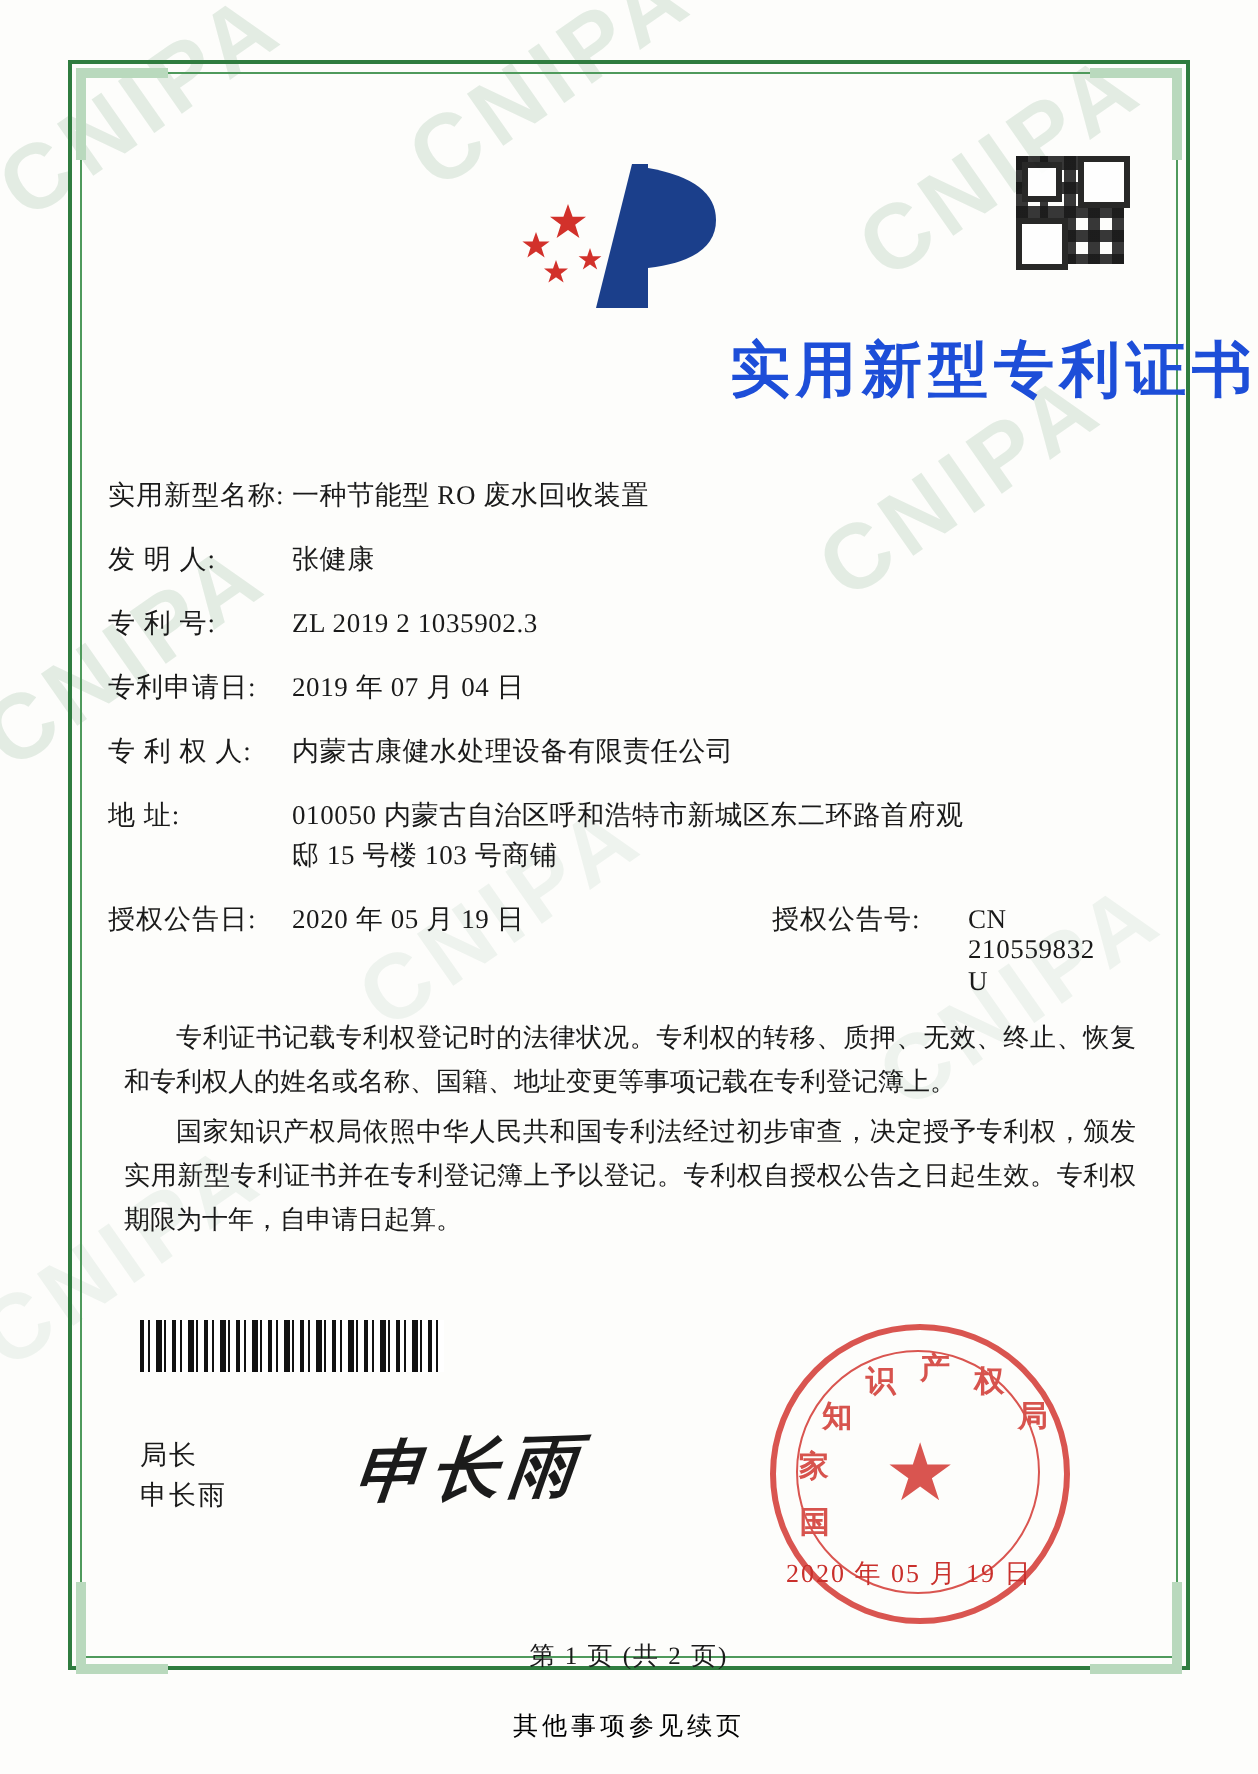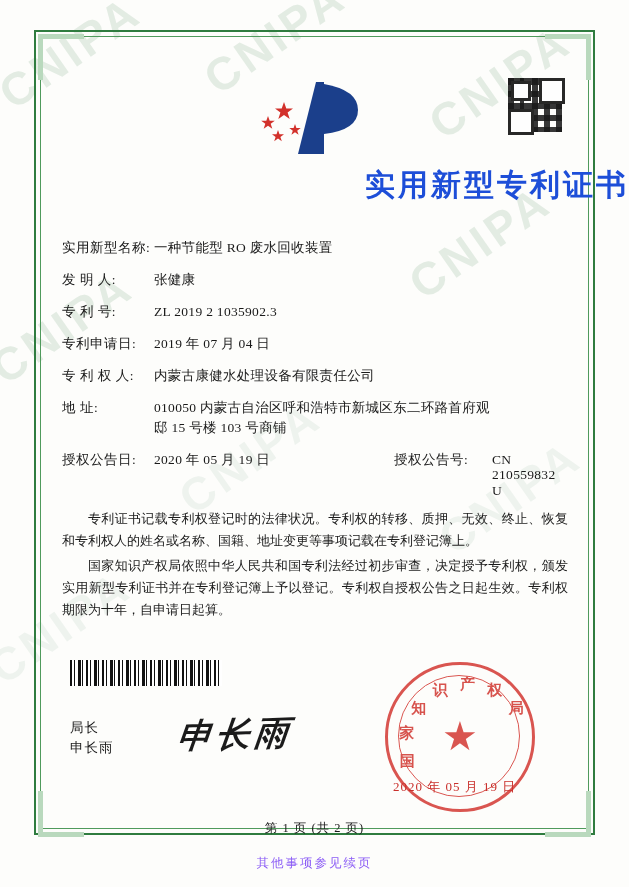--- a/index.html
+++ b/index.html
@@ -113,21 +113,21 @@
     font-size: 30px;
     font-weight: bold;
     letter-spacing: 3px;
     font-family: "Liberation Serif", serif;
     color: #1d4ed8;
   }
 
   
   .fields {
     position: absolute;
-    left: 62px; top: 240px;
+    left: 54px; top: 240px;
     width: 505px;
     font-size: 13.5px;
     line-height: 1.15;
   }
   .field-row {
     display: flex;
     align-items: flex-start;
     margin-bottom: 16.5px;
   }
   .field-label {
@@ -249,21 +249,21 @@
     font-size: 12.5px;
     letter-spacing: 1px;
   }
   .footer-note {
     position: absolute;
     left: 0; top: 855px;
     width: 629px;
     text-align: center;
     font-size: 12.5px;
     letter-spacing: 2px;
-    color: #8b5cf6;
+    color: #000000;
   }
 </style>
 </head>
 <body>
 
 <div id="certificate">
 
   <div class="watermark wm1">CNIPA</div>
   <div class="watermark wm2">CNIPA</div>
   <div class="watermark wm3">CNIPA</div>

